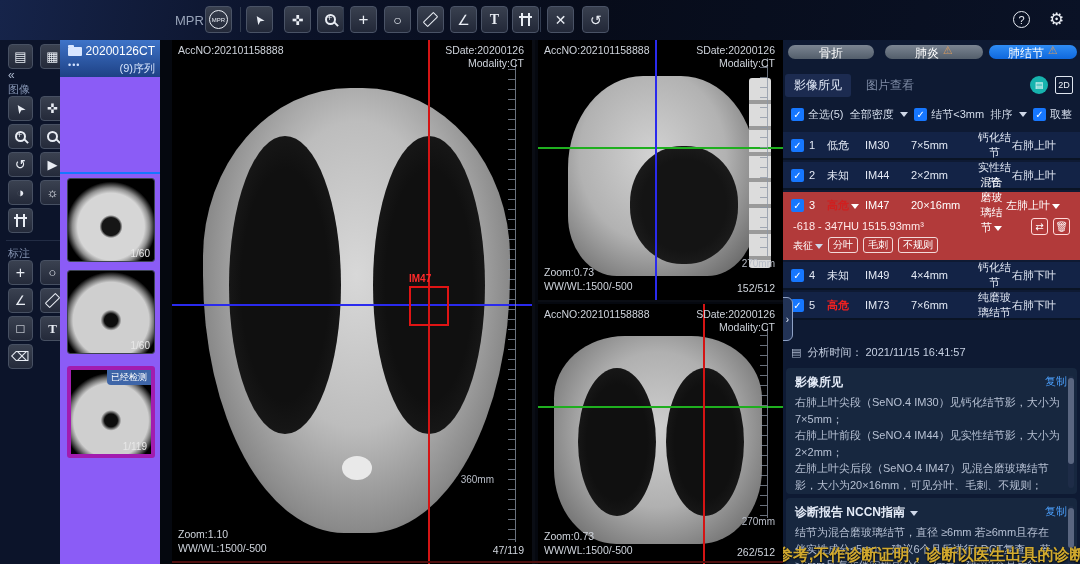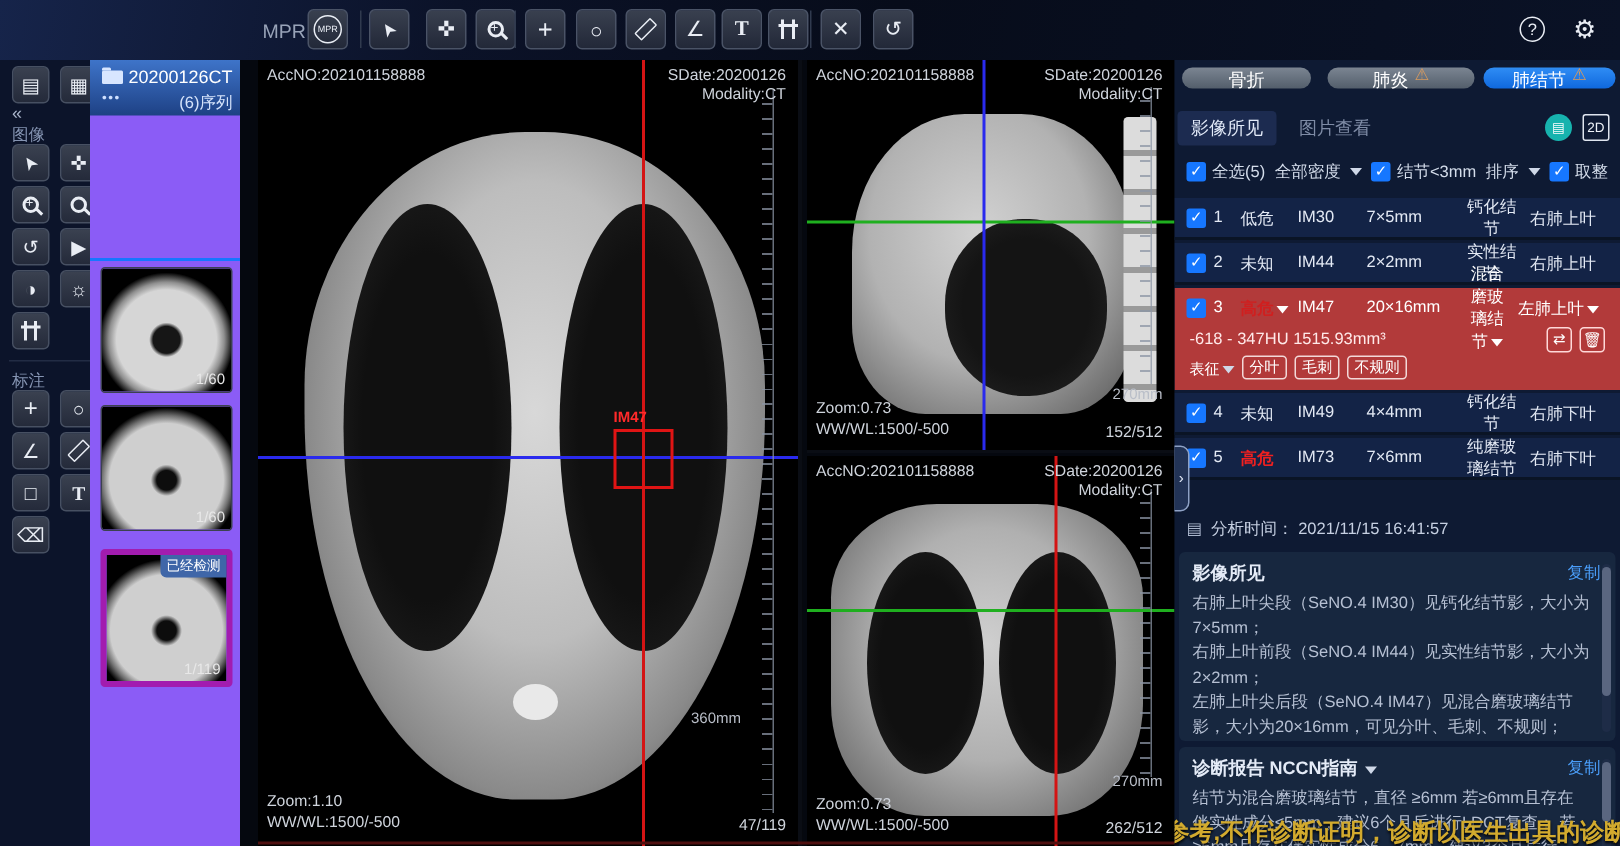--- a/index.html
+++ b/index.html
@@ -105,21 +105,21 @@
     line-height:13px; text-align:center; flex:0 0 13px; cursor:pointer; }
   .caret { width:0; height:0; border-left:4px solid transparent; border-right:4px solid transparent;
     border-top:5px solid #cfd8e8; display:inline-block; margin-left:2px; }
   .nrow { position:absolute; left:0; width:297px; height:28px; display:flex; align-items:center;
     padding:0 8px; font-size:11px; color:#e3e9f4; border-bottom:2px solid #0a1425; background:#132346; cursor:pointer; }
   .c-num { width:18px; margin-left:5px; }
   .c-risk { width:38px; }
   .c-im { width:46px; }
   .c-size { width:66px; }
   .c-type { flex:1; text-align:center; }
-  .c-loc { width:60px; text-align:center; }
+  .c-loc { width:60px; text-align:left; }
   .risk-red { color:#ef2020; font-weight:bold; }
   .sel-block { position:absolute; left:0; top:152px; width:297px; height:68px; background:#b23a3a; color:#fff; }
   .sel-head { display:flex; align-items:center; padding:0 8px; height:26px; font-size:11px; }
   .sel-head .caret { border-top-color:#fff; }
   .sel-risk { color:#d01f1f; font-weight:bold; }
   .hu-line { position:absolute; left:10px; top:28px; font-size:11px; color:#ffe9e9; }
   .chip-row { position:absolute; left:10px; top:45px; display:flex; align-items:flex-end; gap:5px; font-size:10px; }
   .chip { border:1px solid #f3d9d9; border-radius:3px; padding:0px 4px; color:#fff; cursor:pointer; }
   .sel-btn { position:absolute; top:26px; width:17px; height:17px; border:1px solid #ffd9d9; border-radius:3px;
     color:#fff; font-size:10px; display:flex; align-items:center; justify-content:center; cursor:pointer; }
@@ -250,21 +250,21 @@
     <div class="sbtn" style="left:8px;top:304px;">
         <span>⌫</span>
       </div>
   </div>
 
   <div class="series">
     <div class="series-head">
       <span class="folder"></span>
       <span class="series-title">20200126CT</span>
       <span class="series-more">•••</span>
-      <span class="series-sub">(6)序列</span>
+      <span class="series-sub">(9)序列</span>
     </div>
     <div class="blue-sep" style="top:132px;"></div>
     <div class="thumb" style="top:138px;">
       <div class="t-ct"></div>
       <span class="counter">1/60</span>
     </div>
     <div class="thumb" style="top:230px;">
       <div class="t-ct2"></div>
       <span class="counter">1/60</span>
     </div>

